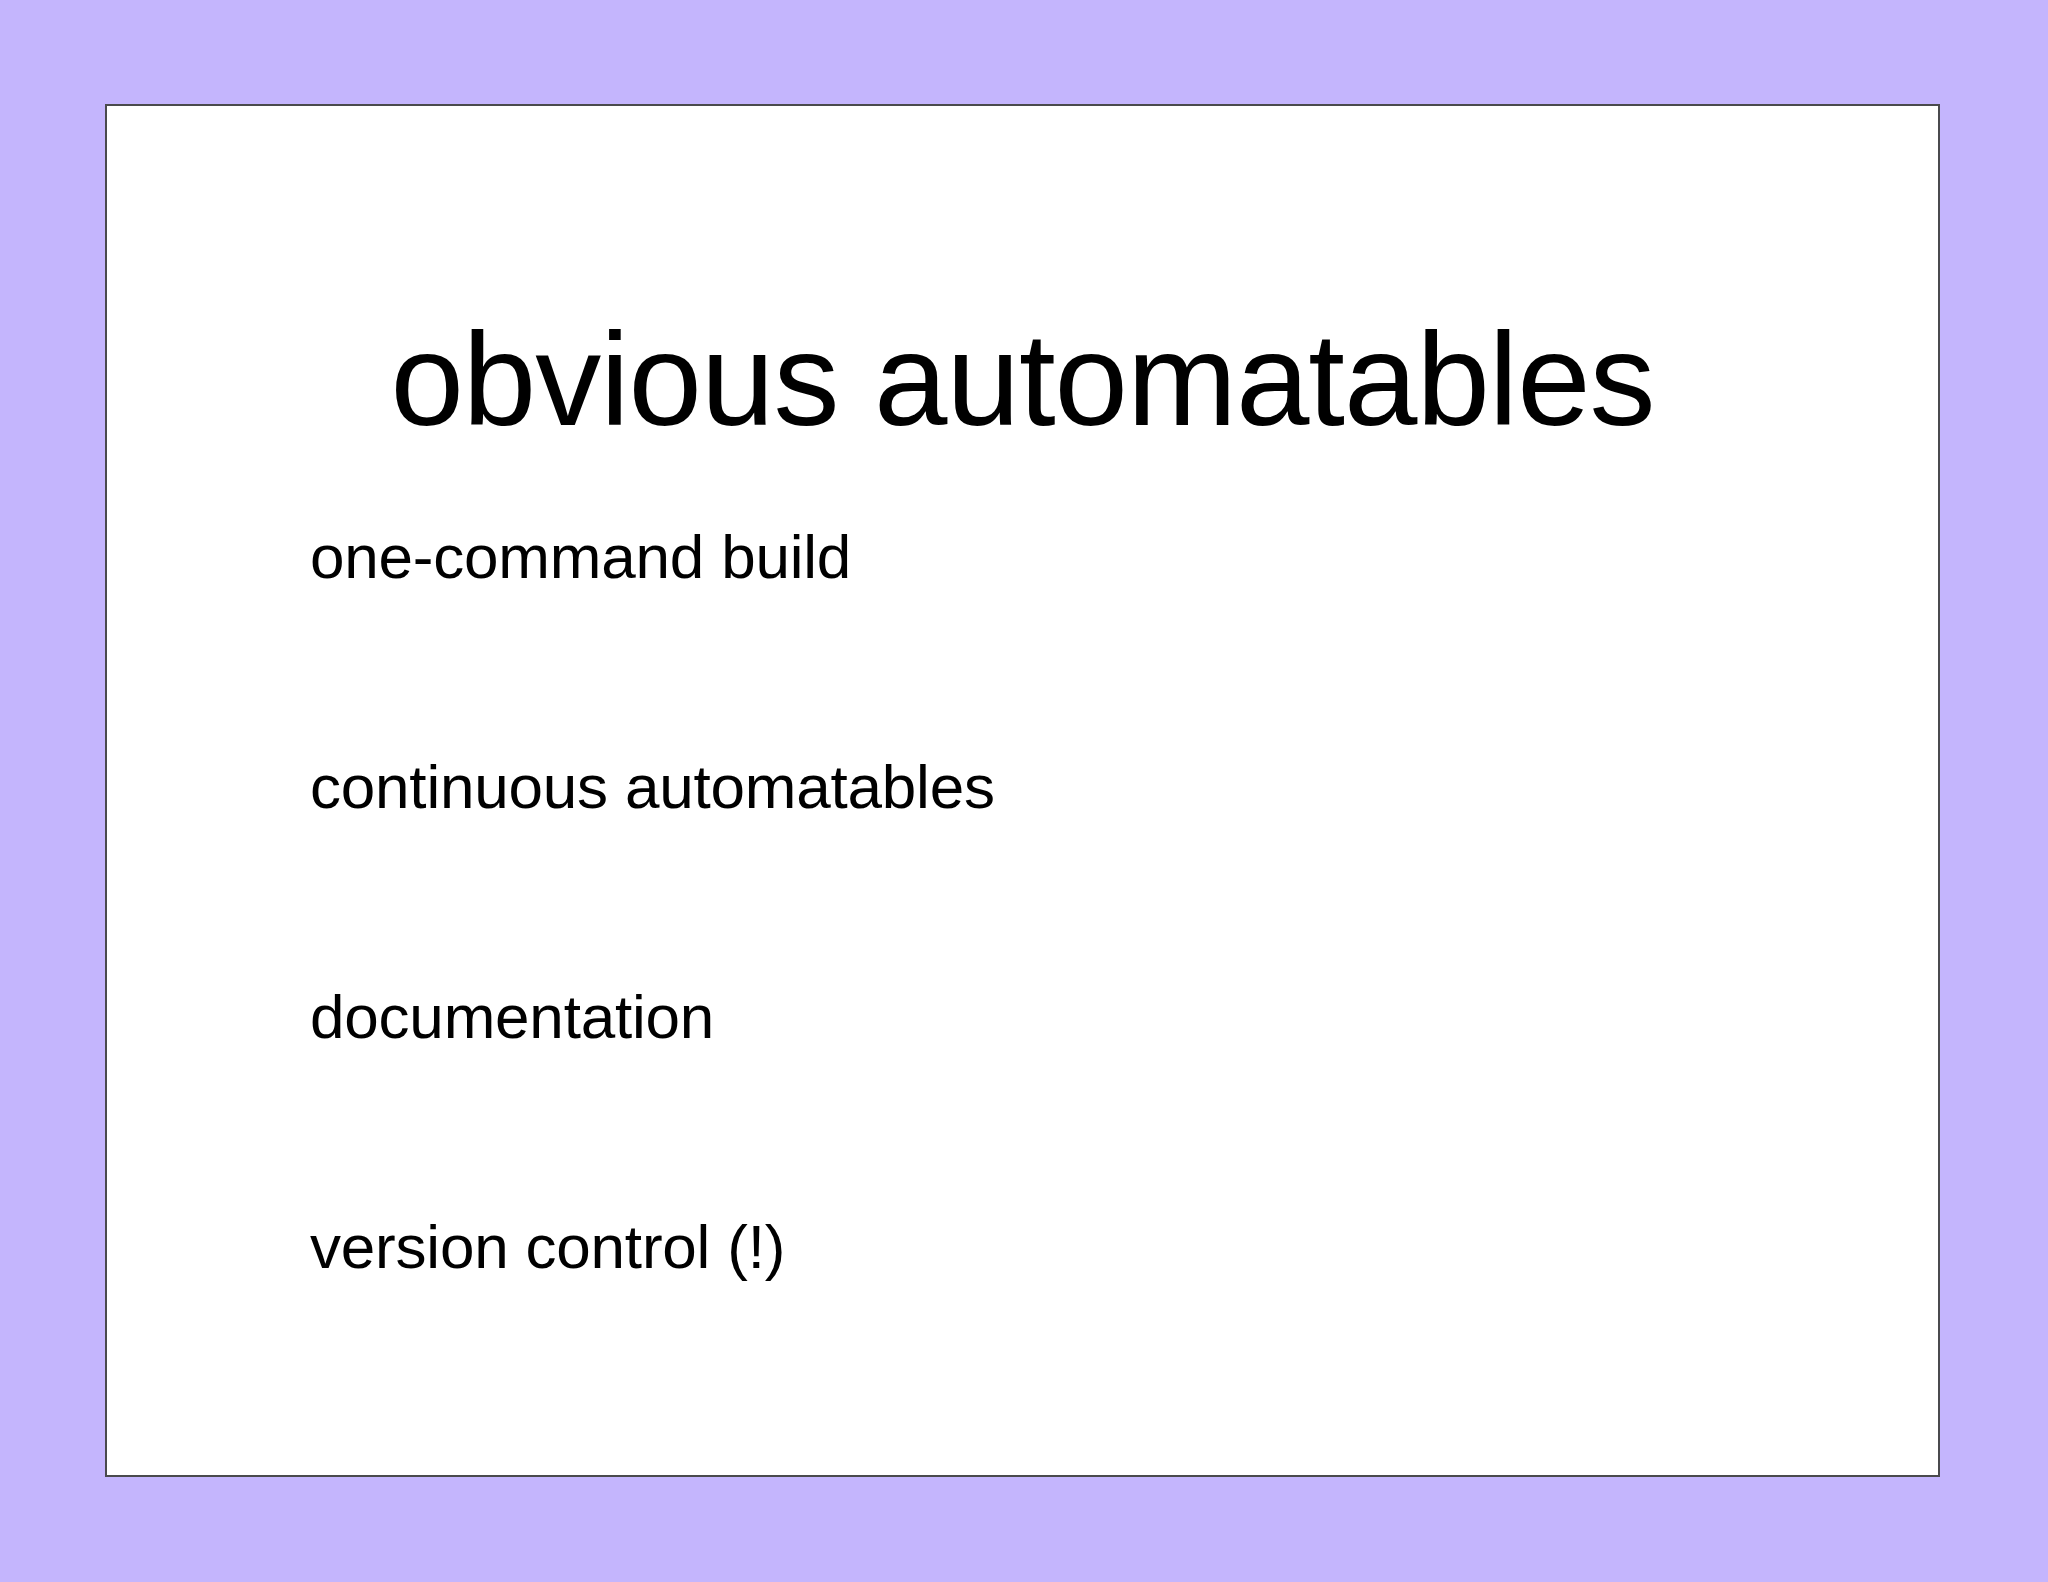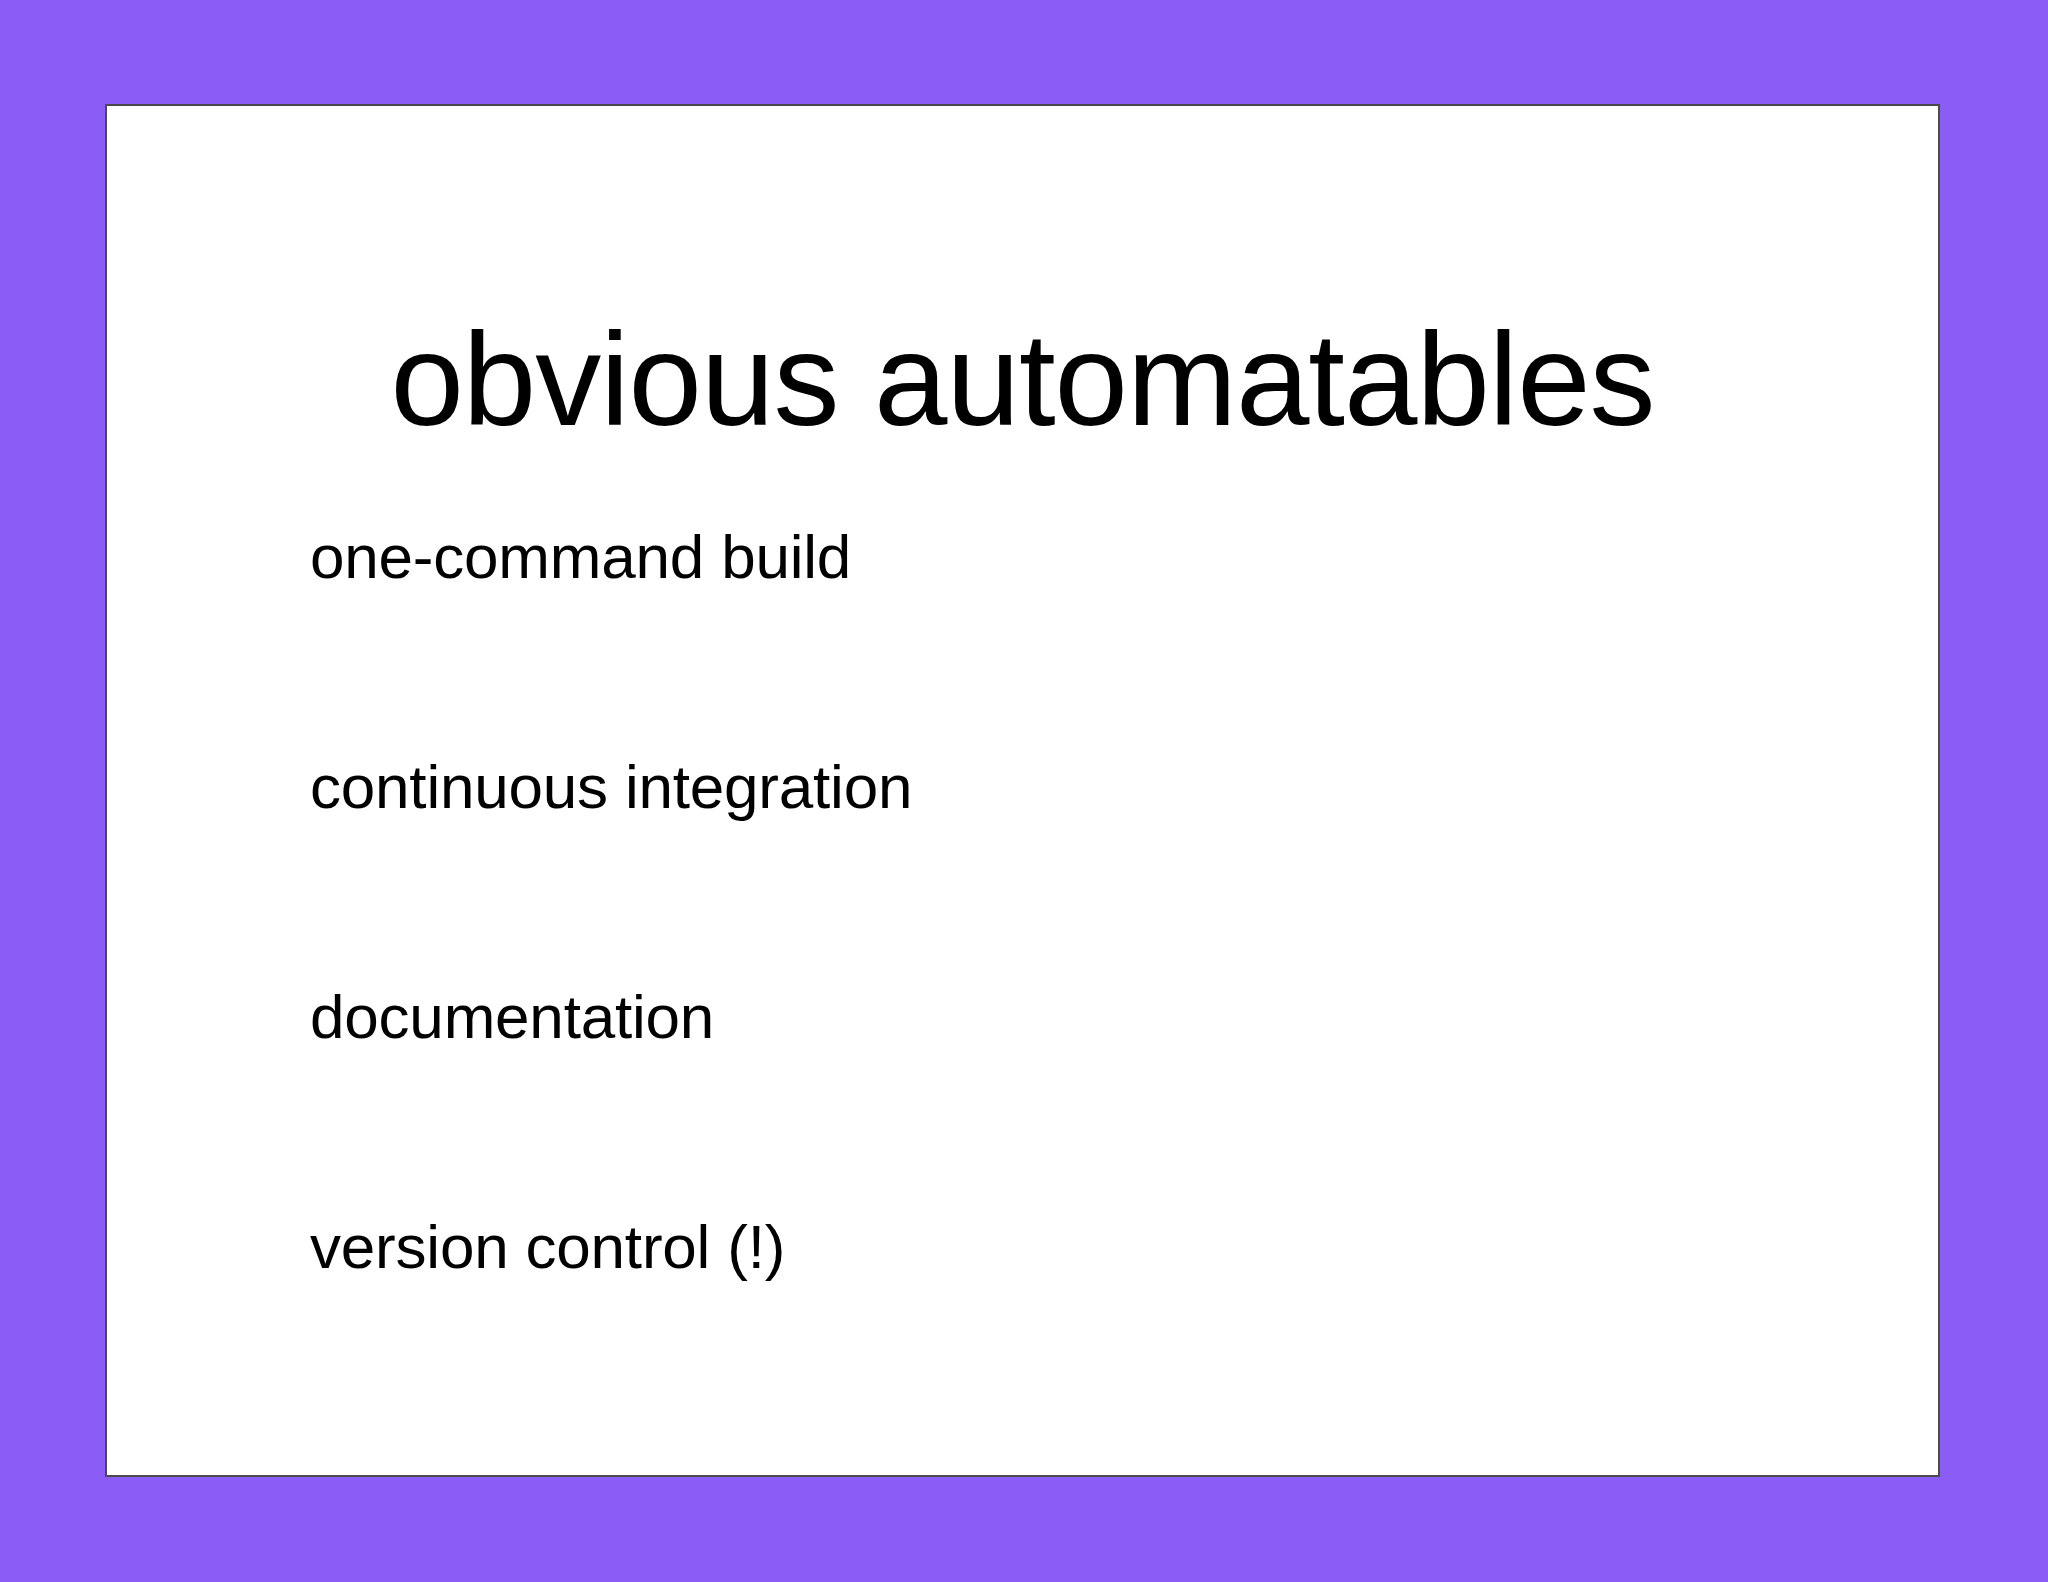--- a/index.html
+++ b/index.html
@@ -14,21 +14,21 @@
     font-family: "Liberation Sans", "DejaVu Sans", sans-serif;
     -webkit-font-smoothing: antialiased;
     overflow: hidden;
   }
 
   
   #slide-canvas {
     position: relative;
     width: 2048px;
     height: 1582px;
-    background: #8b5cf6;
+    background: #c4b5fd;
   }
 
   
   #slide-frame {
     position: absolute;
     left: 105px;
     top: 104px;
     width: 1835px;
     height: 1373px;
     background: #ffffff;
@@ -77,19 +77,19 @@
 </head>
 <body>
 
 <div id="slide-canvas">
   <div id="slide-frame">
 
     <h1 id="slide-title">obvious automatables</h1>
 
     <ul id="bullet-list">
       <li>one-command build</li>
-      <li>continuous integration</li>
+      <li>continuous automatables</li>
       <li>documentation</li>
       <li>version control (!)</li>
     </ul>
 
   </div>
 </div>
 
 </body></html>

